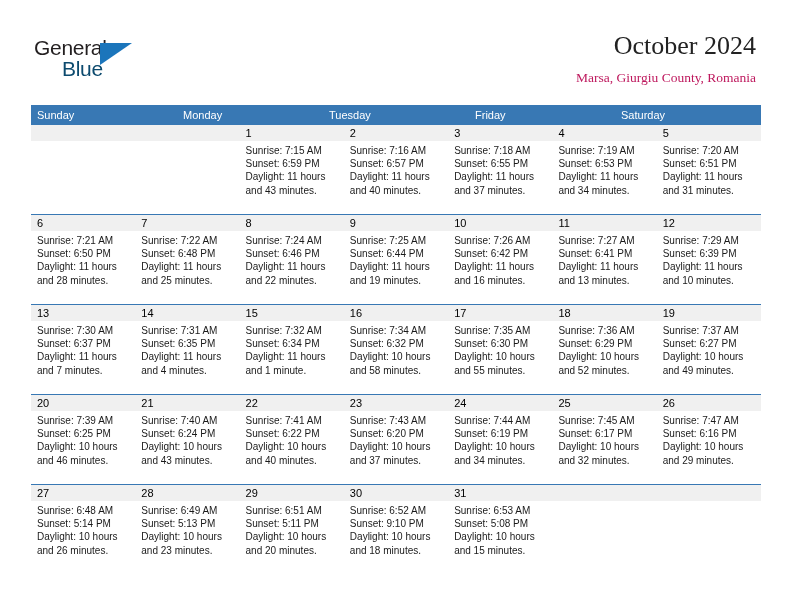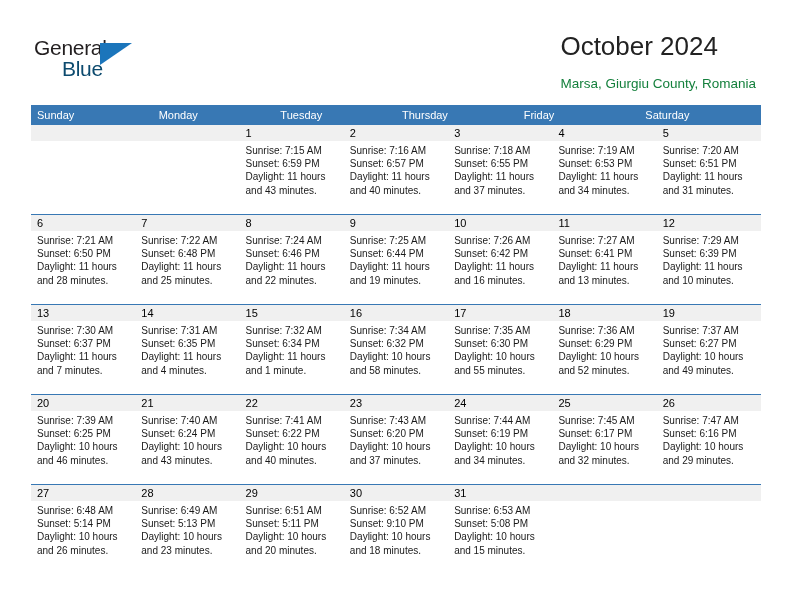--- a/index.html
+++ b/index.html
@@ -61,33 +61,34 @@
     width: 0;
     height: 0;
     border-left: 32px solid #1b75bb;
     border-bottom: 22px solid transparent;
   }
 
   .title-block {
     position: absolute;
     right: 36px;
     top: 30px;
-    text-align: left;
+    text-align: right;
+    font-family: Liberation Serif, serif;
   }
   .cal-title {
     font-size: 26px;
     color: #222222;
     line-height: 32px;
     white-space: nowrap;
   }
   .cal-location {
     font-size: 13.5px;
-    color: #15803d;
+    color: #be185d;
     line-height: 20px;
-    margin-top: 12px;
+    margin-top: 6px;
     white-space: nowrap;
   }
 
   
   .calendar {
     position: absolute;
     left: 31px;
     top: 105px;
     width: 730px;
   }
@@ -163,21 +164,20 @@
       <div class="cal-location">Marsa, Giurgiu County, Romania</div>
     </div>
 
   </div>
 
   <div class="calendar">
     <div class="dow-row">
         <div class="dow">Sunday</div>
         <div class="dow">Monday</div>
         <div class="dow">Tuesday</div>
-        <div class="dow">Thursday</div>
         <div class="dow">Friday</div>
         <div class="dow">Saturday</div>
       </div>
     <div id="weeks-container">
         <div class="week">
           <div class="week-inner">
             <div class="cell empty">
               <div class="daynum-band"></div>
             </div>
             <div class="cell empty">

